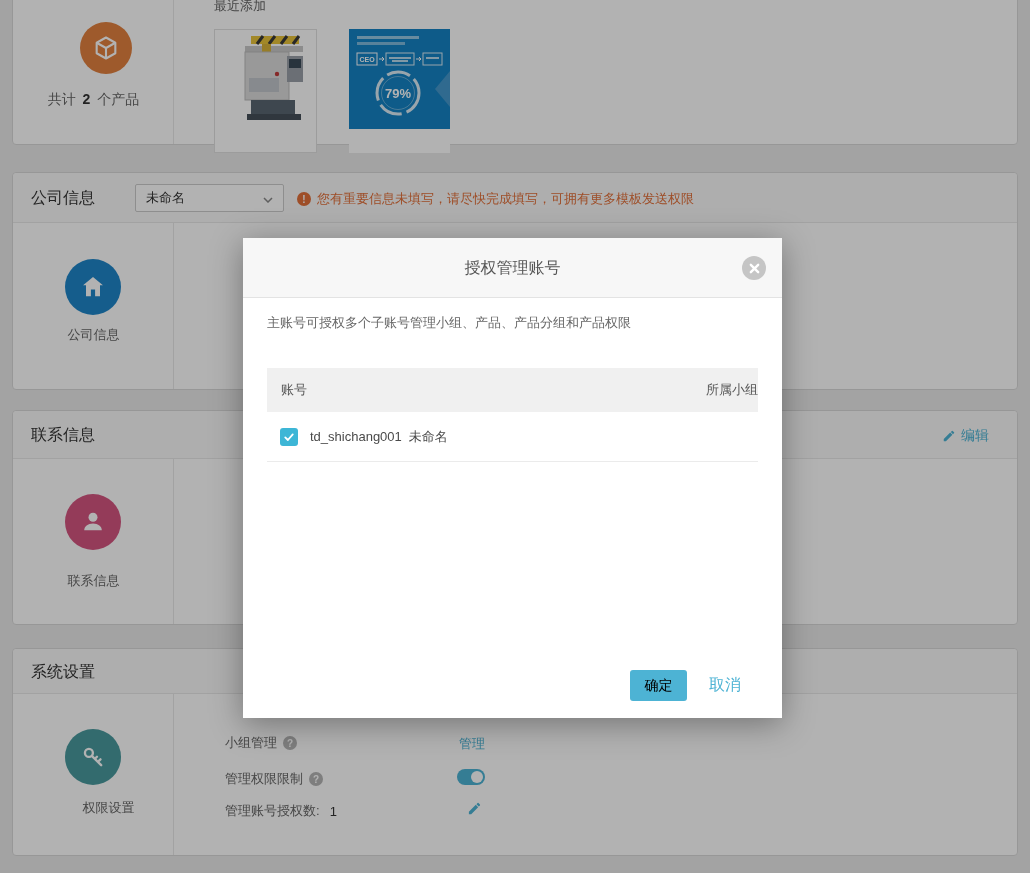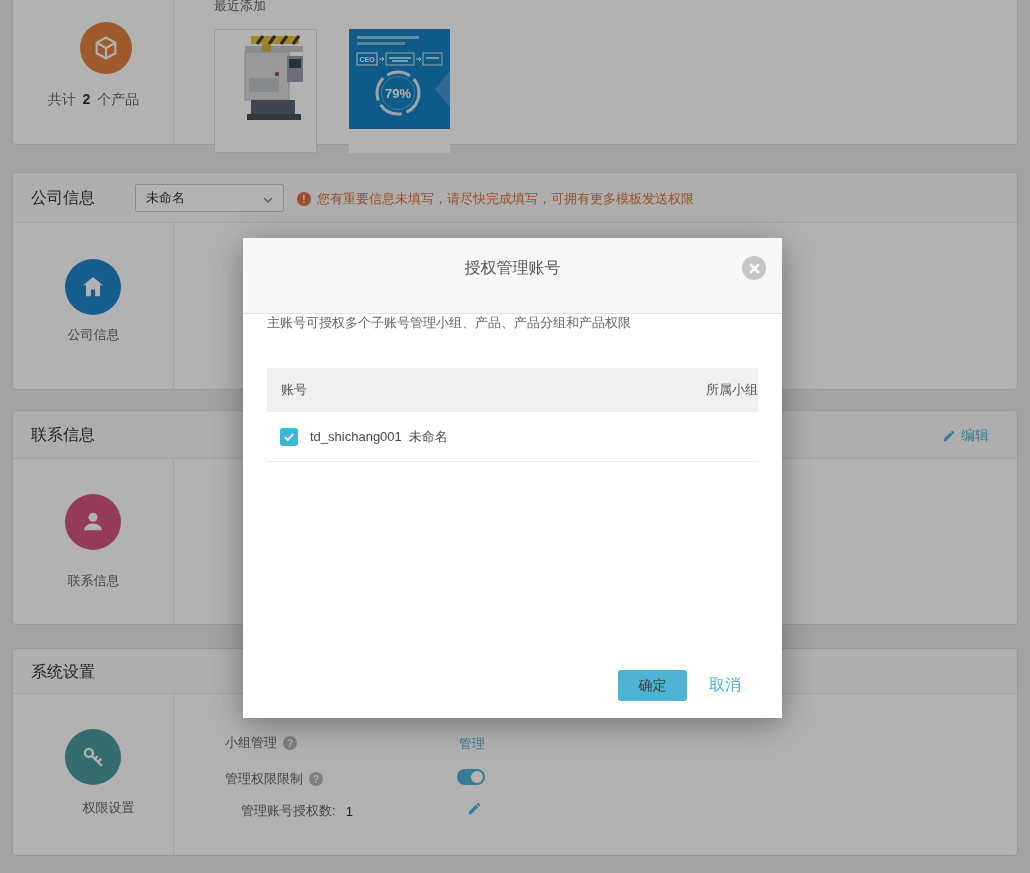--- a/index.html
+++ b/index.html
@@ -23,31 +23,31 @@
   .badge { display: inline-flex; align-items: center; justify-content: center; width: 14px; height: 14px; border-radius: 50%; color: #fff; font-size: 10px; font-weight: bold; flex: 0 0 auto; }
   .check-item { position: absolute; left: 184px; display: flex; align-items: center; gap: 8px; font-size: 13px; color: #555; }
   .contact-row { position: absolute; left: 184px; display: flex; align-items: center; gap: 10px; font-size: 13px; color: #999; }
   .sys-label { position: absolute; left: 184px; display: flex; align-items: center; gap: 6px; font-size: 13px; color: #666; margin-left: 28px; }
   .link { color: #4db3d4; font-size: 13px; cursor: pointer; }
   .overlay { position: absolute; inset: 0; background: rgba(0,0,0,0.30); z-index: 10; }
   .modal {
     position: absolute; left: 243px; top: 238px; width: 539px; height: 480px;
     background: #fff; z-index: 20; box-shadow: 0 6px 30px rgba(0,0,0,0.35);
   }
-  .modal-header { position: relative; height: 76px; background: #f7f7f7; border-bottom: 1px solid #e3e3e3; }
+  .modal-header { position: relative; height: 60px; background: #f7f7f7; border-bottom: 1px solid #e3e3e3; }
   .modal-title { position: absolute; left: 0; right: 0; top: 20px; text-align: center; font-size: 16px; color: #555; }
   .modal-close { position: absolute; right: 16px; top: 18px; width: 24px; height: 24px; border-radius: 50%; background: #c5c5c5; display: flex; align-items: center; justify-content: center; cursor: pointer; }
   .modal-desc { position: absolute; left: 24px; top: 76px; font-size: 13px; color: #666; }
   .m-table { position: absolute; left: 24px; right: 24px; top: 130px; }
   .m-thead { height: 44px; background: #f0f0f0; display: flex; align-items: center; font-size: 13px; color: #555; justify-content: space-between; }
   .m-thead .c1 { margin-left: 14px; width: 118px; }
   .m-row { height: 50px; border-bottom: 1px solid #ebebeb; display: flex; align-items: center; font-size: 13px; color: #4a4a4a; }
   .checkbox { width: 18px; height: 18px; margin-left: 13px; border-radius: 3px; background: #3db6d6; display: flex; align-items: center; justify-content: center; cursor: pointer; }
   .modal-footer { position: absolute; right: 41px; bottom: 17px; display: flex; align-items: center; gap: 22px; }
-  .btn-primary { width: 69px; height: 31px; border: none; border-radius: 3px; background: #4db3d4; color: #404040; font-size: 14px; cursor: pointer; font-family: inherit; }
+  .btn-primary { width: 57px; height: 31px; border: none; border-radius: 3px; background: #4db3d4; color: #000000; font-size: 14px; cursor: pointer; font-family: inherit; }
   .btn-text { color: #4db3d4; font-size: 16px; cursor: pointer; background: none; border: none; font-family: Liberation Mono, monospace; }
   .dropdown {
     position: absolute; left: 122px; top: 11px; width: 149px; height: 28px;
     background: #fff; border: 1px solid #ccc; border-radius: 2px;
     display: flex; align-items: center; font-size: 13px; color: #333; padding: 0 10px; cursor: pointer;
   }
   .dropdown .chev { margin-left: auto; }
   .warning-msg { position: absolute; left: 284px; top: 17px; display: flex; align-items: center; gap: 6px; font-size: 13px; color: #e2703a; }
   .toggle { position: relative; width: 28px; height: 16px; border-radius: 8px; background: #4db3d4; cursor: pointer; }
   .toggle .knob { position: absolute; right: 2px; top: 2px; width: 12px; height: 12px; border-radius: 50%; background: #fff; }
@@ -223,21 +223,21 @@
       <a class="link" style="position:absolute;left:285px;top:41px;">管理</a>
 
       <div class="sys-label" style="left:23px;top:76px;">
         <span>管理权限限制</span>
         <span class="badge" style="background:#b5b5b5;">?</span>
       </div>
       <div class="toggle" style="position:absolute;left:283px;top:75px;">
         <div class="knob"></div>
       </div>
 
-      <div class="sys-label" style="left:39px;top:108px;">
+      <div class="sys-label" style="left:23px;top:108px;">
         <span>管理账号授权数:</span>
         <span style="color:#333;margin-left:4px;">1</span>
       </div>
       <svg style="position:absolute;left:293px;top:107px;" width="15" height="15" viewBox="0 0 24 24" fill="#4db3d4">
           <path d="M3 17.25V21h3.75L17.81 9.94l-3.75-3.75L3 17.25zM20.71 7.04c.39-.39.39-1.02 0-1.41l-2.34-2.34a.9959.9959 0 0 0-1.41 0l-1.83 1.83 3.75 3.75 1.83-1.83z"></path>
         </svg>
     </div>
   </div>
 
   <div class="overlay"></div>

